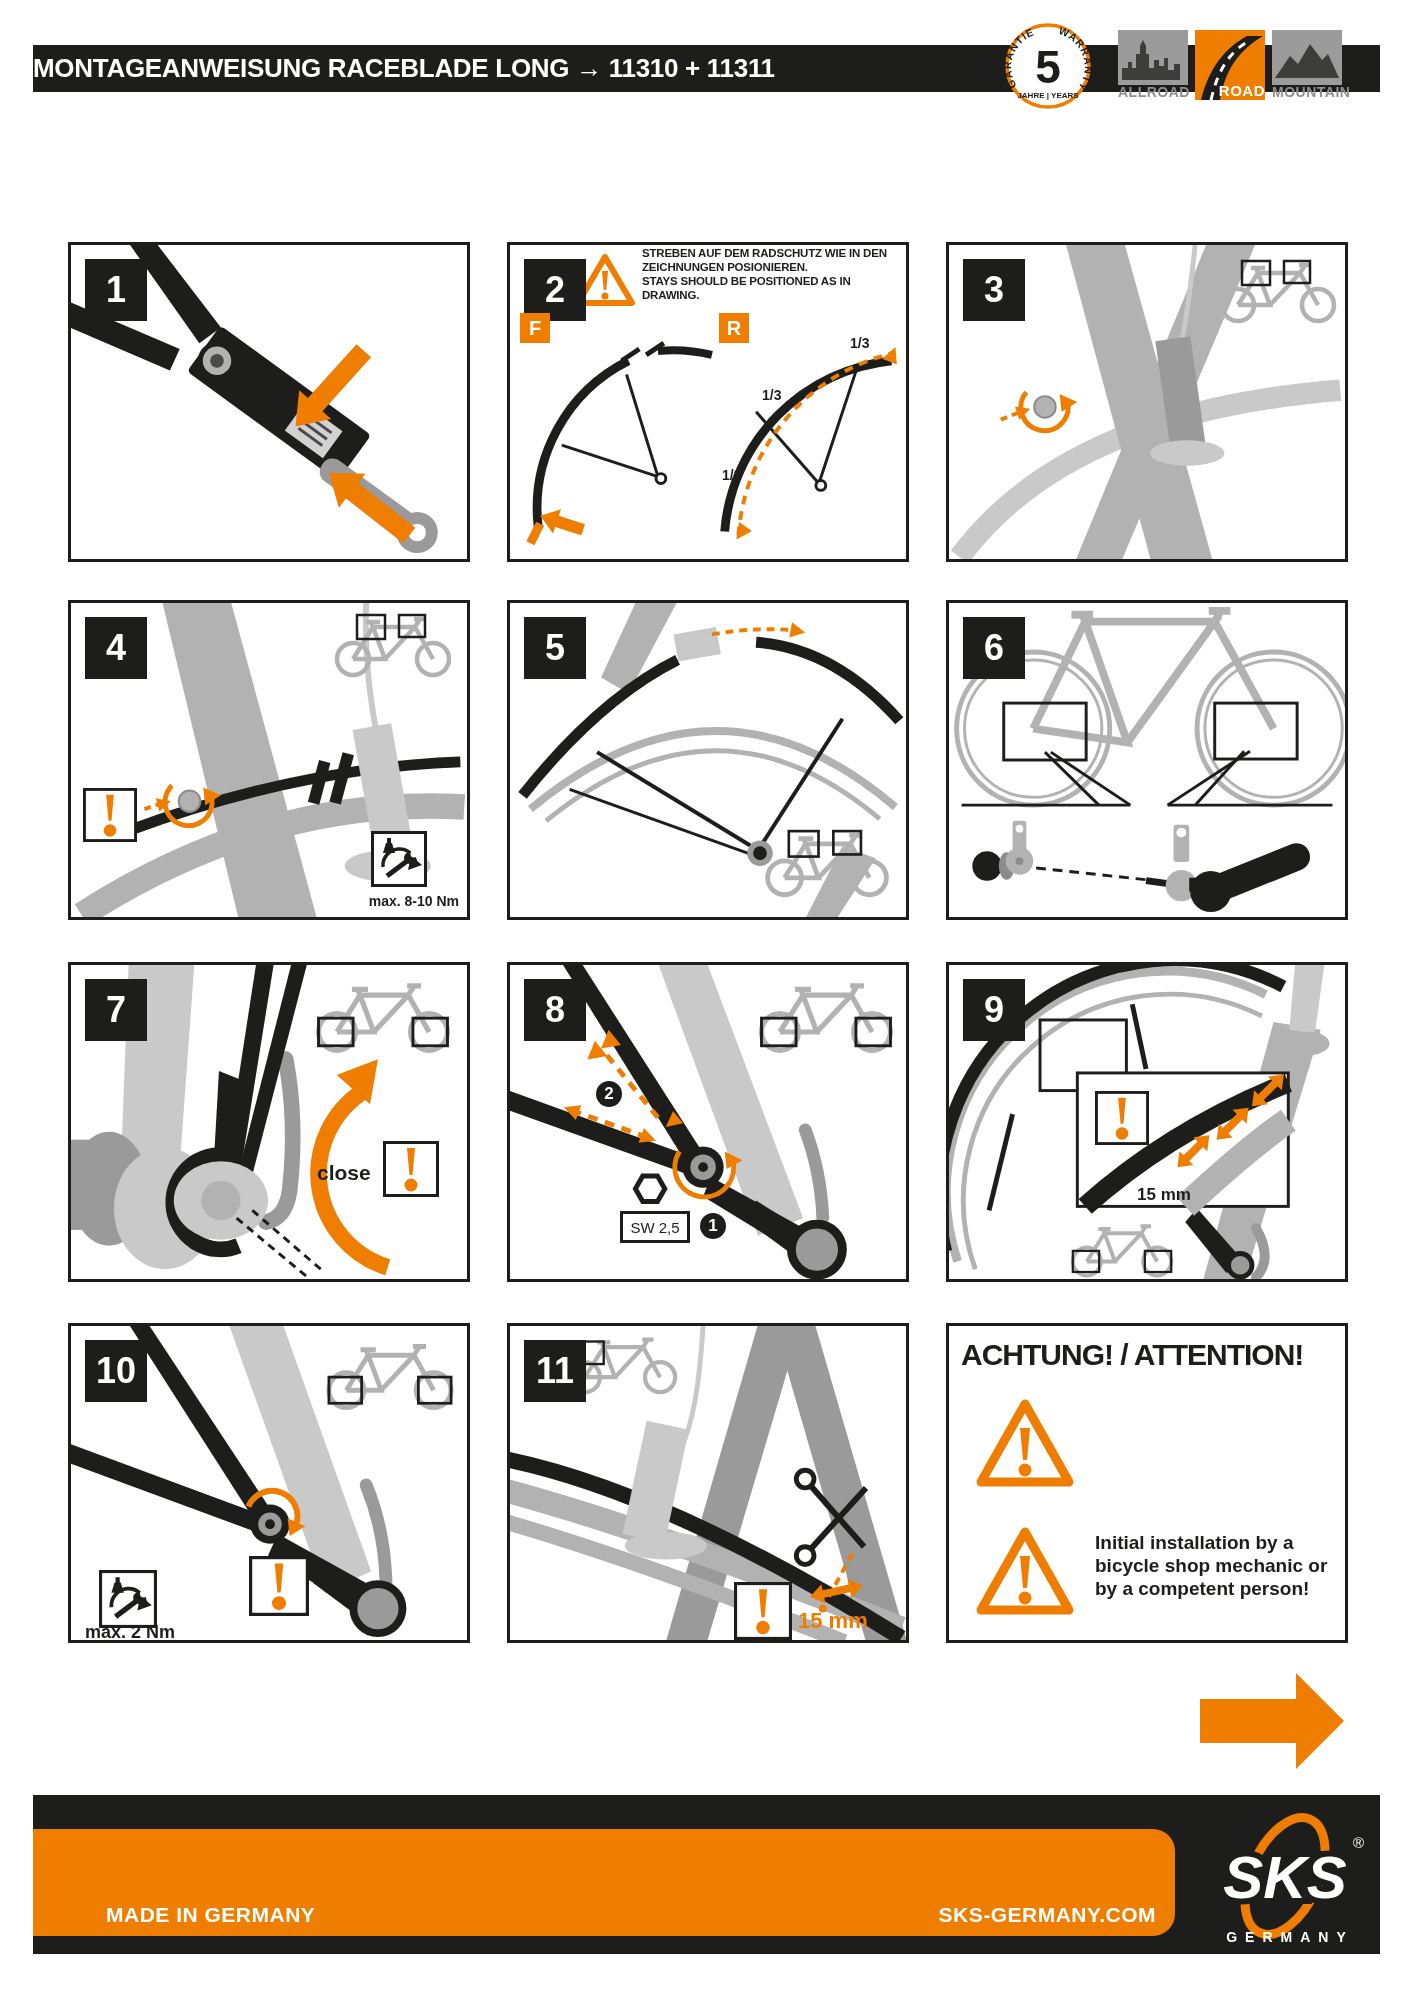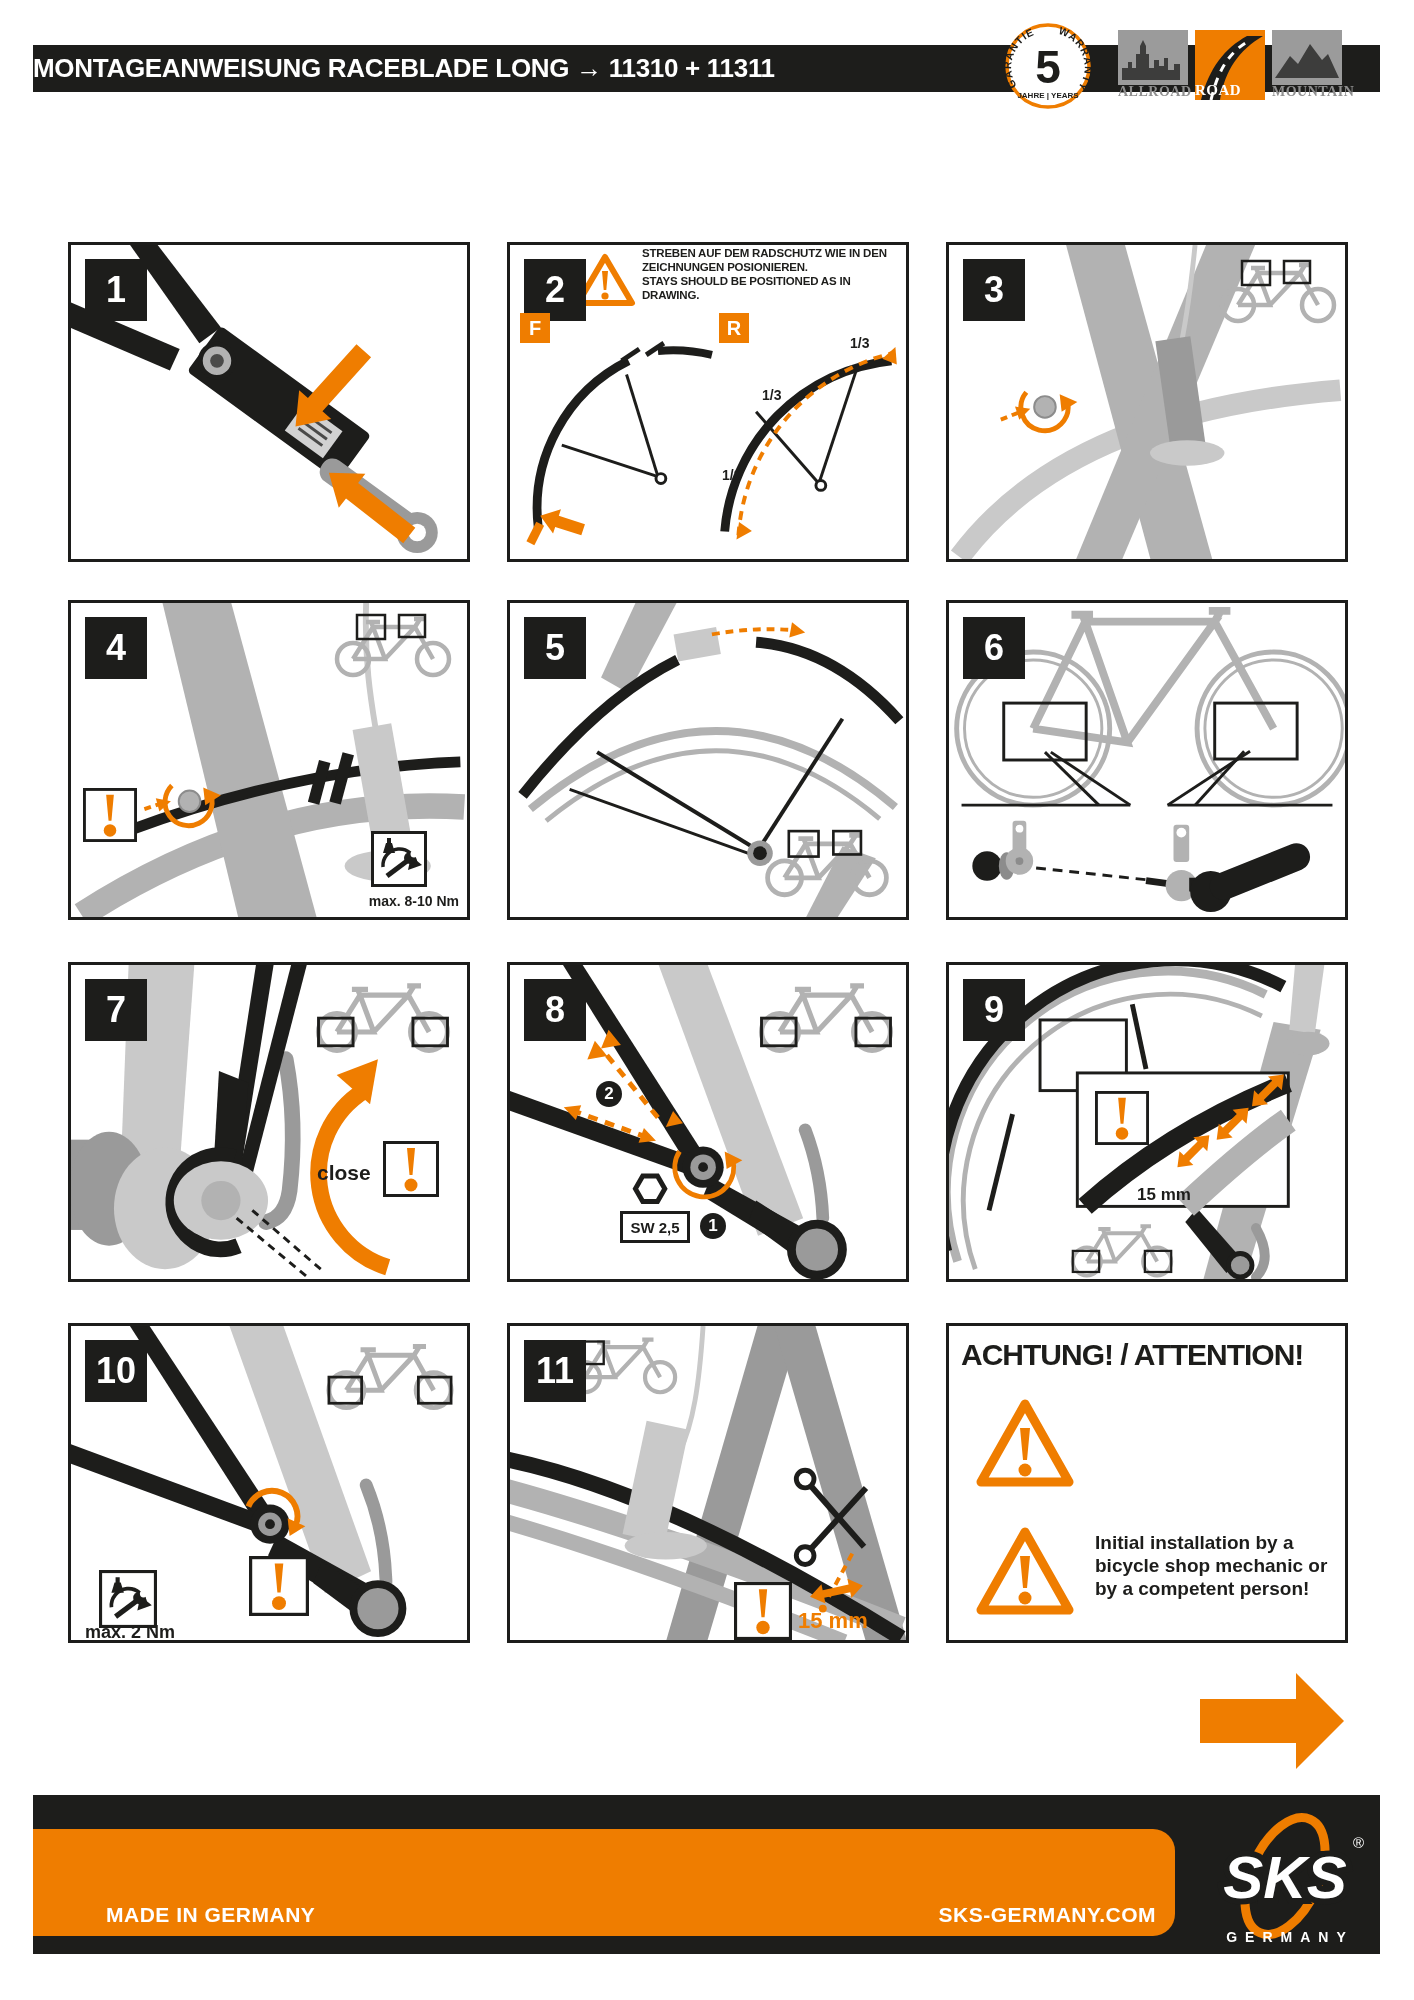--- a/index.html
+++ b/index.html
@@ -3,29 +3,29 @@
 <meta charset="utf-8">
 <style>
   html,body{margin:0;padding:0;background:#fff;}
   .page{position:relative;width:1414px;height:2000px;background:#fff;overflow:hidden;
         font-family:"Liberation Sans",sans-serif;color:#1d1d1b;}
   .abs{position:absolute;}
   .titlebar{position:absolute;left:33px;top:45px;width:1347px;height:47px;background:#1d1d1b;
             display:flex;align-items:center;box-sizing:border-box;}
   .titlebar .t{color:#fff;font-weight:bold;font-size:26px;letter-spacing:-0.3px;white-space:nowrap;}
   .cat-tile{position:absolute;box-sizing:border-box;}
-  .cat-label{position:absolute;font-weight:bold;font-size:14px;color:#8f8f8f;text-align:left;letter-spacing:0.5px;font-family:Liberation Serif, serif;}
+  .cat-label{position:absolute;font-weight:bold;font-size:14px;color:#8f8f8f;text-align:right;letter-spacing:0.5px;}
   .panel{position:absolute;width:402px;height:320px;border:3px solid #1d1d1b;background:#fff;box-sizing:border-box;}
   .pnum{position:absolute;left:14px;top:14px;width:62px;height:62px;background:#1d1d1b;color:#fff;
         font-weight:bold;font-size:36px;display:flex;align-items:center;justify-content:center;z-index:5;}
   .ill{position:absolute;left:0;top:0;width:100%;height:100%;}
   .ptxt{position:absolute;font-weight:bold;z-index:6;}
   .stepdot{position:absolute;width:26px;height:26px;border-radius:50%;background:#1d1d1b;color:#fff;
            font-weight:bold;font-size:17px;display:flex;align-items:center;justify-content:center;z-index:6;}
-  .swbox{position:absolute;border:3px solid #1d1d1b;background:#fff;font-weight:bold;font-size:15px;
+  .swbox{position:absolute;border:3px solid #1d1d1b;background:#fff;font-weight:normal;font-size:15px;
          display:flex;align-items:center;justify-content:center;z-index:6;text-align:center;}
   .att-title{position:absolute;left:12px;top:12px;width:372px;font-weight:bold;font-size:30px;letter-spacing:-1px;white-space:nowrap;}
   .att-text{position:absolute;font-weight:bold;font-size:19px;line-height:23px;width:242px;}
   .footer-black{position:absolute;left:33px;top:1795px;width:1347px;height:159px;background:#1d1d1b;}
   .footer-orange{position:absolute;left:33px;top:1829px;width:1142px;height:107px;background:#ef7d00;
                  border-radius:0 22px 22px 0;}
   .footer-txt{position:absolute;color:#fff;font-weight:bold;font-size:21px;letter-spacing:0.5px;z-index:3;margin-left:36px;}
   svg{display:block;}
 </style>
 </head>

